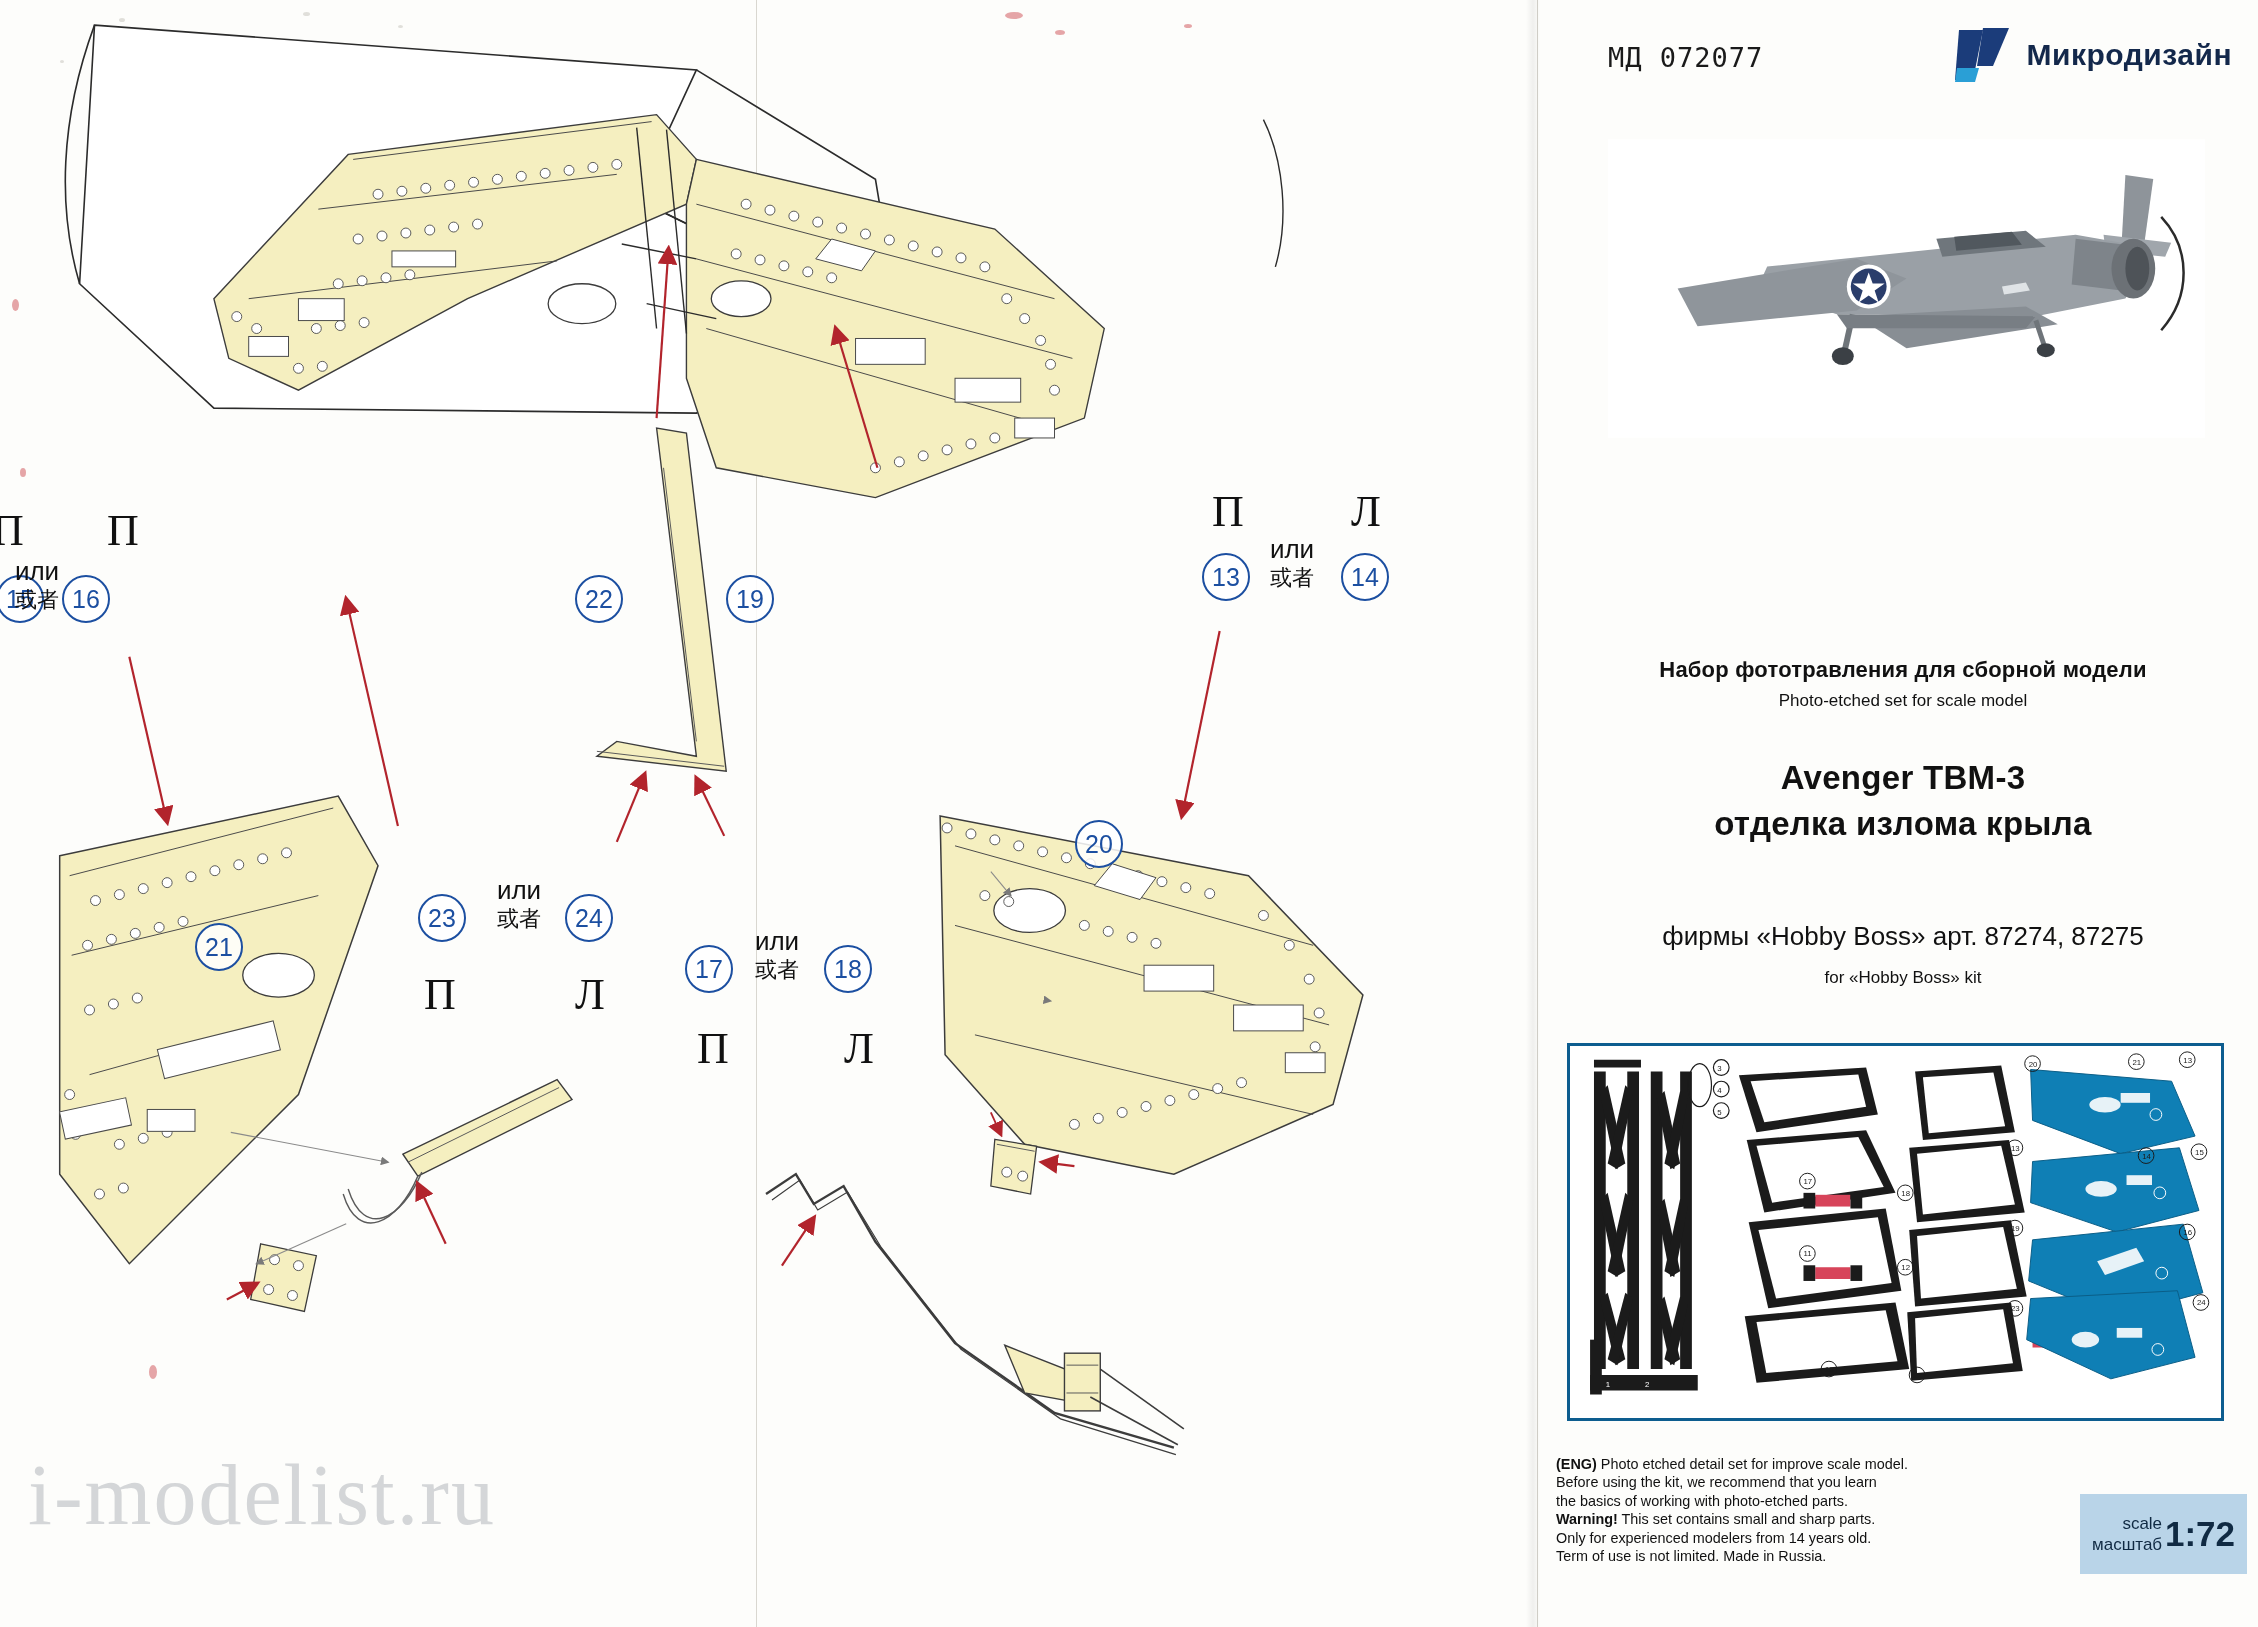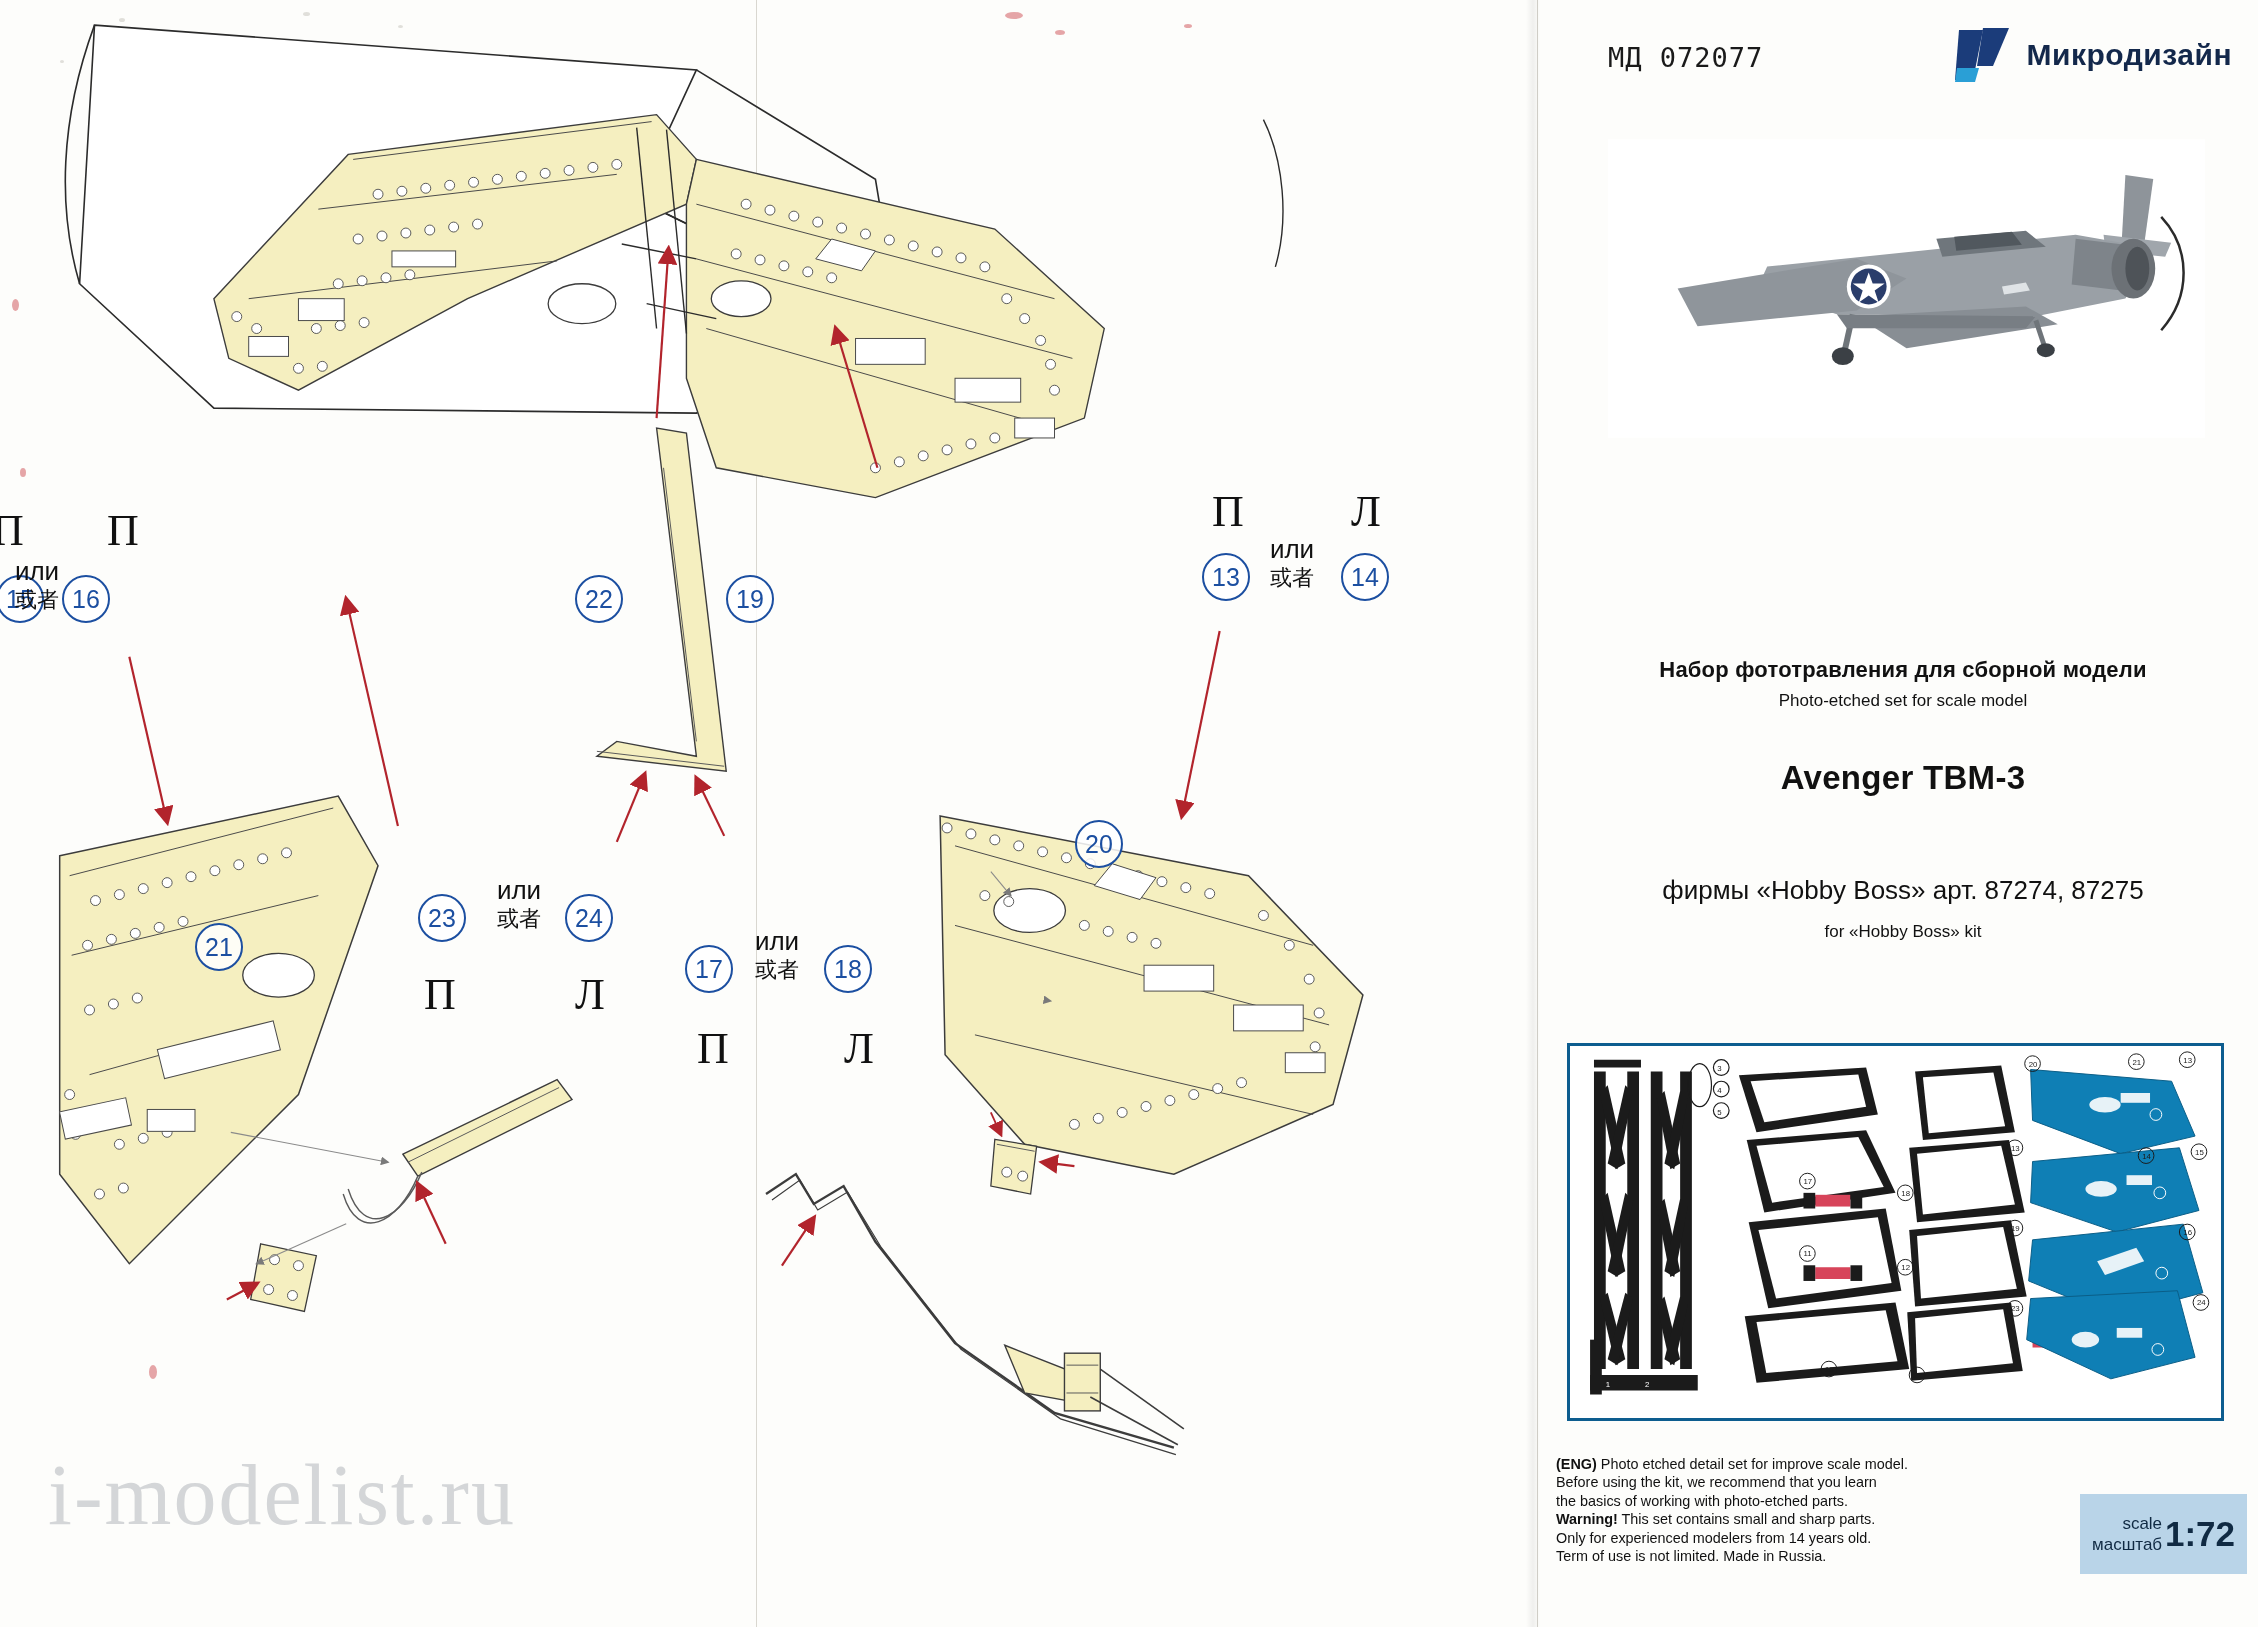--- a/index.html
+++ b/index.html
@@ -206,21 +206,21 @@
     line-height: 1.15;
   }
   .ili small {
     display: block;
     font-size: 22px;
   }
 
   
   .watermark {
     position: absolute;
-    left: 48px;
+    left: 28px;
     top: 1445px;
     font-family: "Liberation Serif", serif;
     font-size: 86px;
     color: rgba(120,125,135,0.30);
     letter-spacing: 2px;
     white-space: nowrap;
   }
 
   svg { overflow: visible; }
 </style>
@@ -626,20 +626,21 @@
       <path d="M430,182 L438,206" stroke="#6f757a" stroke-width="5"></path>
       <ellipse cx="440" cy="212" rx="9" ry="7" fill="#3b4045"></ellipse>
 
       <path d="M230,176 L430,178 L420,190 L240,190 Z" fill="#787e84"></path>
     </svg>
 
     <div class="titleblock">
       <div class="t-ru-1">Набор фототравления для сборной модели</div>
       <div class="t-en-1">Photo-etched set for scale model</div>
       <div class="t-model">Avenger TBM-3</div>
+      <div class="t-sub">отделка излома крыла</div>
       <div class="t-kit">фирмы «Hobby Boss» арт. 87274, 87275</div>
       <div class="t-kit-en">for «Hobby Boss» kit</div>
     </div>
   </div>
 
   <div class="fret">
     <svg viewBox="0 0 660 380" width="651" height="372">
       <rect x="0" y="0" width="660" height="380" fill="#ffffff"></rect>
 
       <g fill="#1b1b1b">

